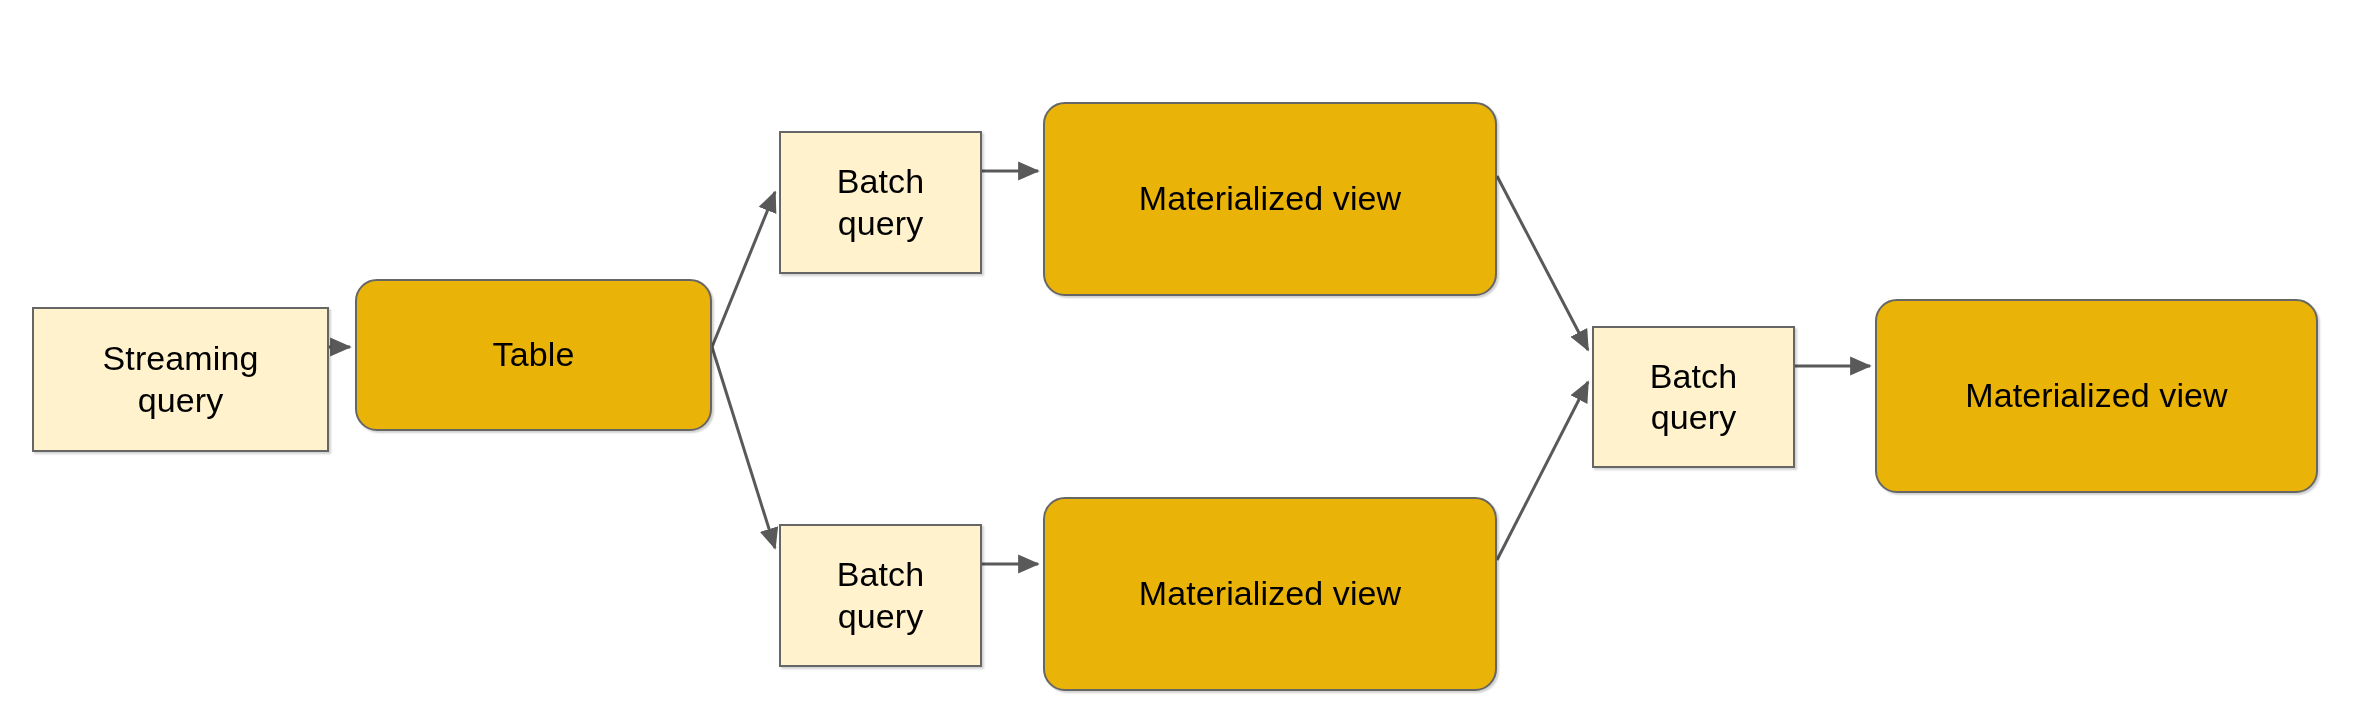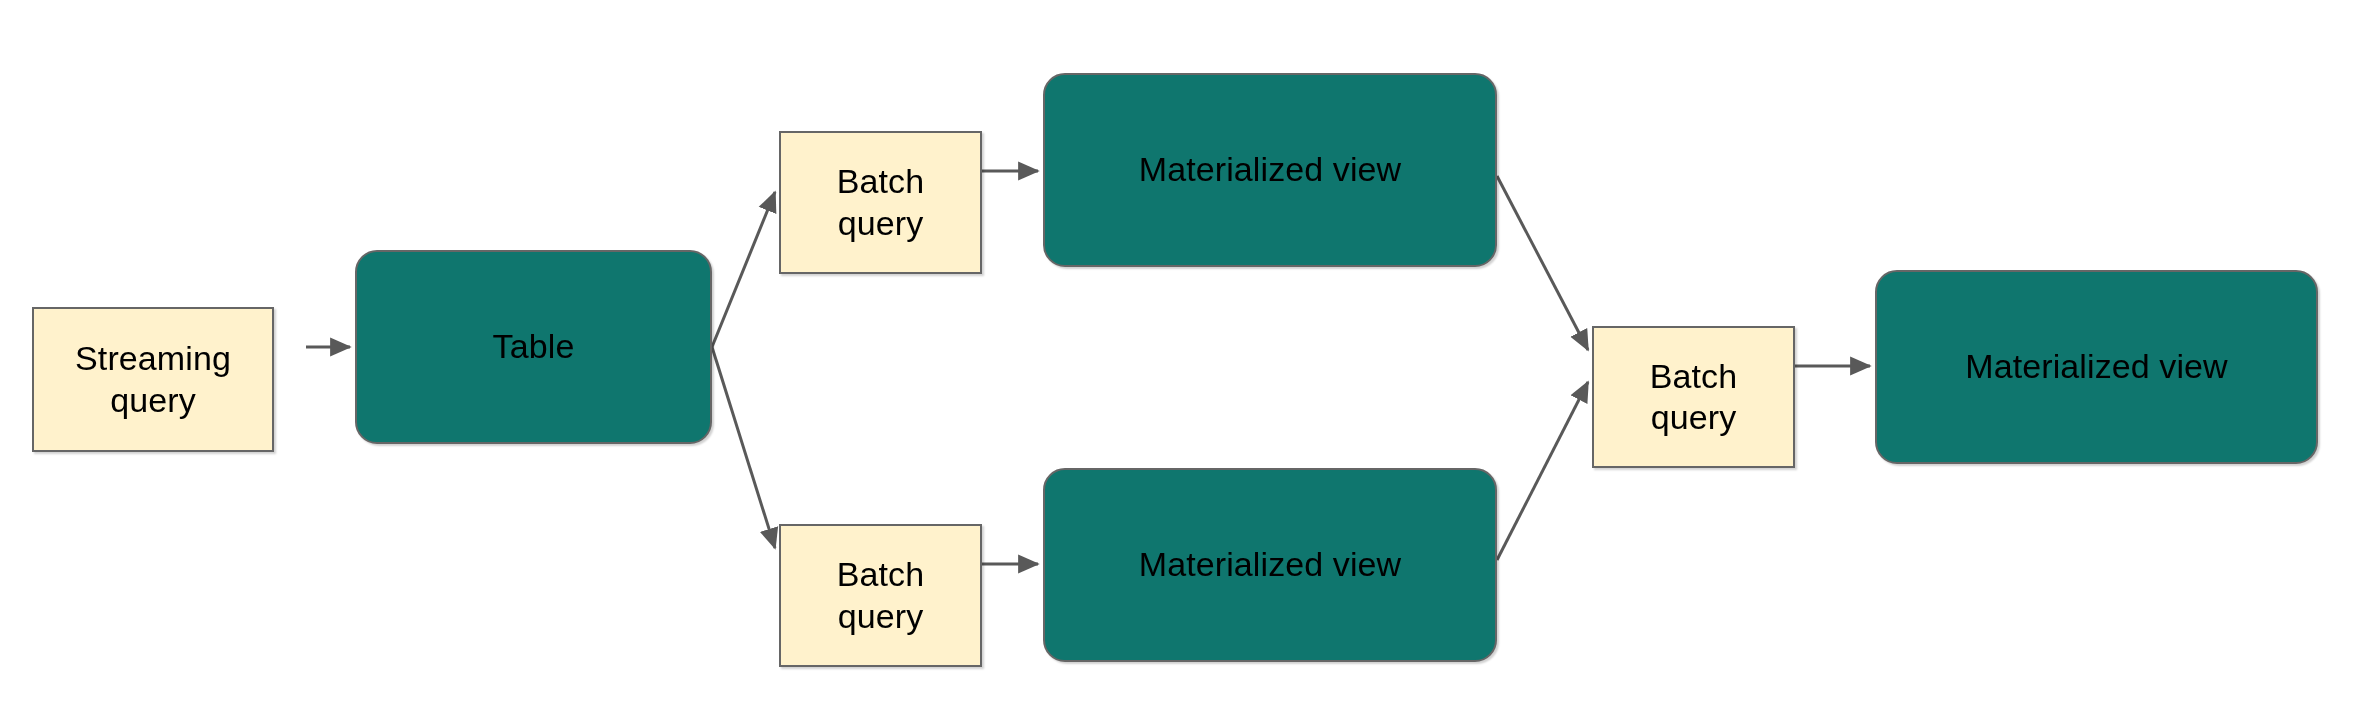--- a/index.html
+++ b/index.html
@@ -43,22 +43,23 @@
     display: block;
     white-space: pre-line;
     padding: 0 6px;
   }
   .node-process {
     background: #fff2cc;
     border-radius: 0;
     margin-top: 31px;
   }
   .node-store {
-    background: #0f766e;
+    background: #eab308;
     border-radius: 22px;
+    margin-top: 29px;
   }
 </style>
 </head>
 <body>
 
 <div id="canvas">
 
   <svg id="edges" viewBox="0 0 2370 720" width="2370" height="720" xmlns="http://www.w3.org/2000/svg">
     <defs>
       <marker id="arrow" viewBox="0 0 10 10" refX="9.2" refY="5" markerWidth="7.2" markerHeight="7.2" orient="auto-start-reverse">
@@ -76,26 +77,26 @@
 
     <line x1="982" y1="564" x2="1038" y2="564" stroke="#595959" stroke-width="3" marker-end="url(#arrow)"></line>
 
     <line x1="1497" y1="176" x2="1588" y2="350" stroke="#595959" stroke-width="3" marker-end="url(#arrow)"></line>
 
     <line x1="1497" y1="560" x2="1588" y2="382" stroke="#595959" stroke-width="3" marker-end="url(#arrow)"></line>
 
     <line x1="1795" y1="366" x2="1870" y2="366" stroke="#595959" stroke-width="3" marker-end="url(#arrow)"></line>
   </svg>
 
-  <div class="node node-process" style="left:32px; top:276px; width:242px; height:145px;">
+  <div class="node node-process" style="left:32px; top:276px; width:297px; height:145px;">
     <span class="label">Streaming
 query</span>
   </div>
 
-  <div class="node node-store" style="left:355px; top:250px; width:357px; height:194px;">
+  <div class="node node-store" style="left:355px; top:250px; width:357px; height:152px;">
     <span class="label">Table</span>
   </div>
 
   <div class="node node-process" style="left:779px; top:100px; width:203px; height:143px;">
     <span class="label">Batch
 query</span>
   </div>
 
   <div class="node node-store" style="left:1043px; top:73px; width:454px; height:194px;">
     <span class="label">Materialized view</span>

